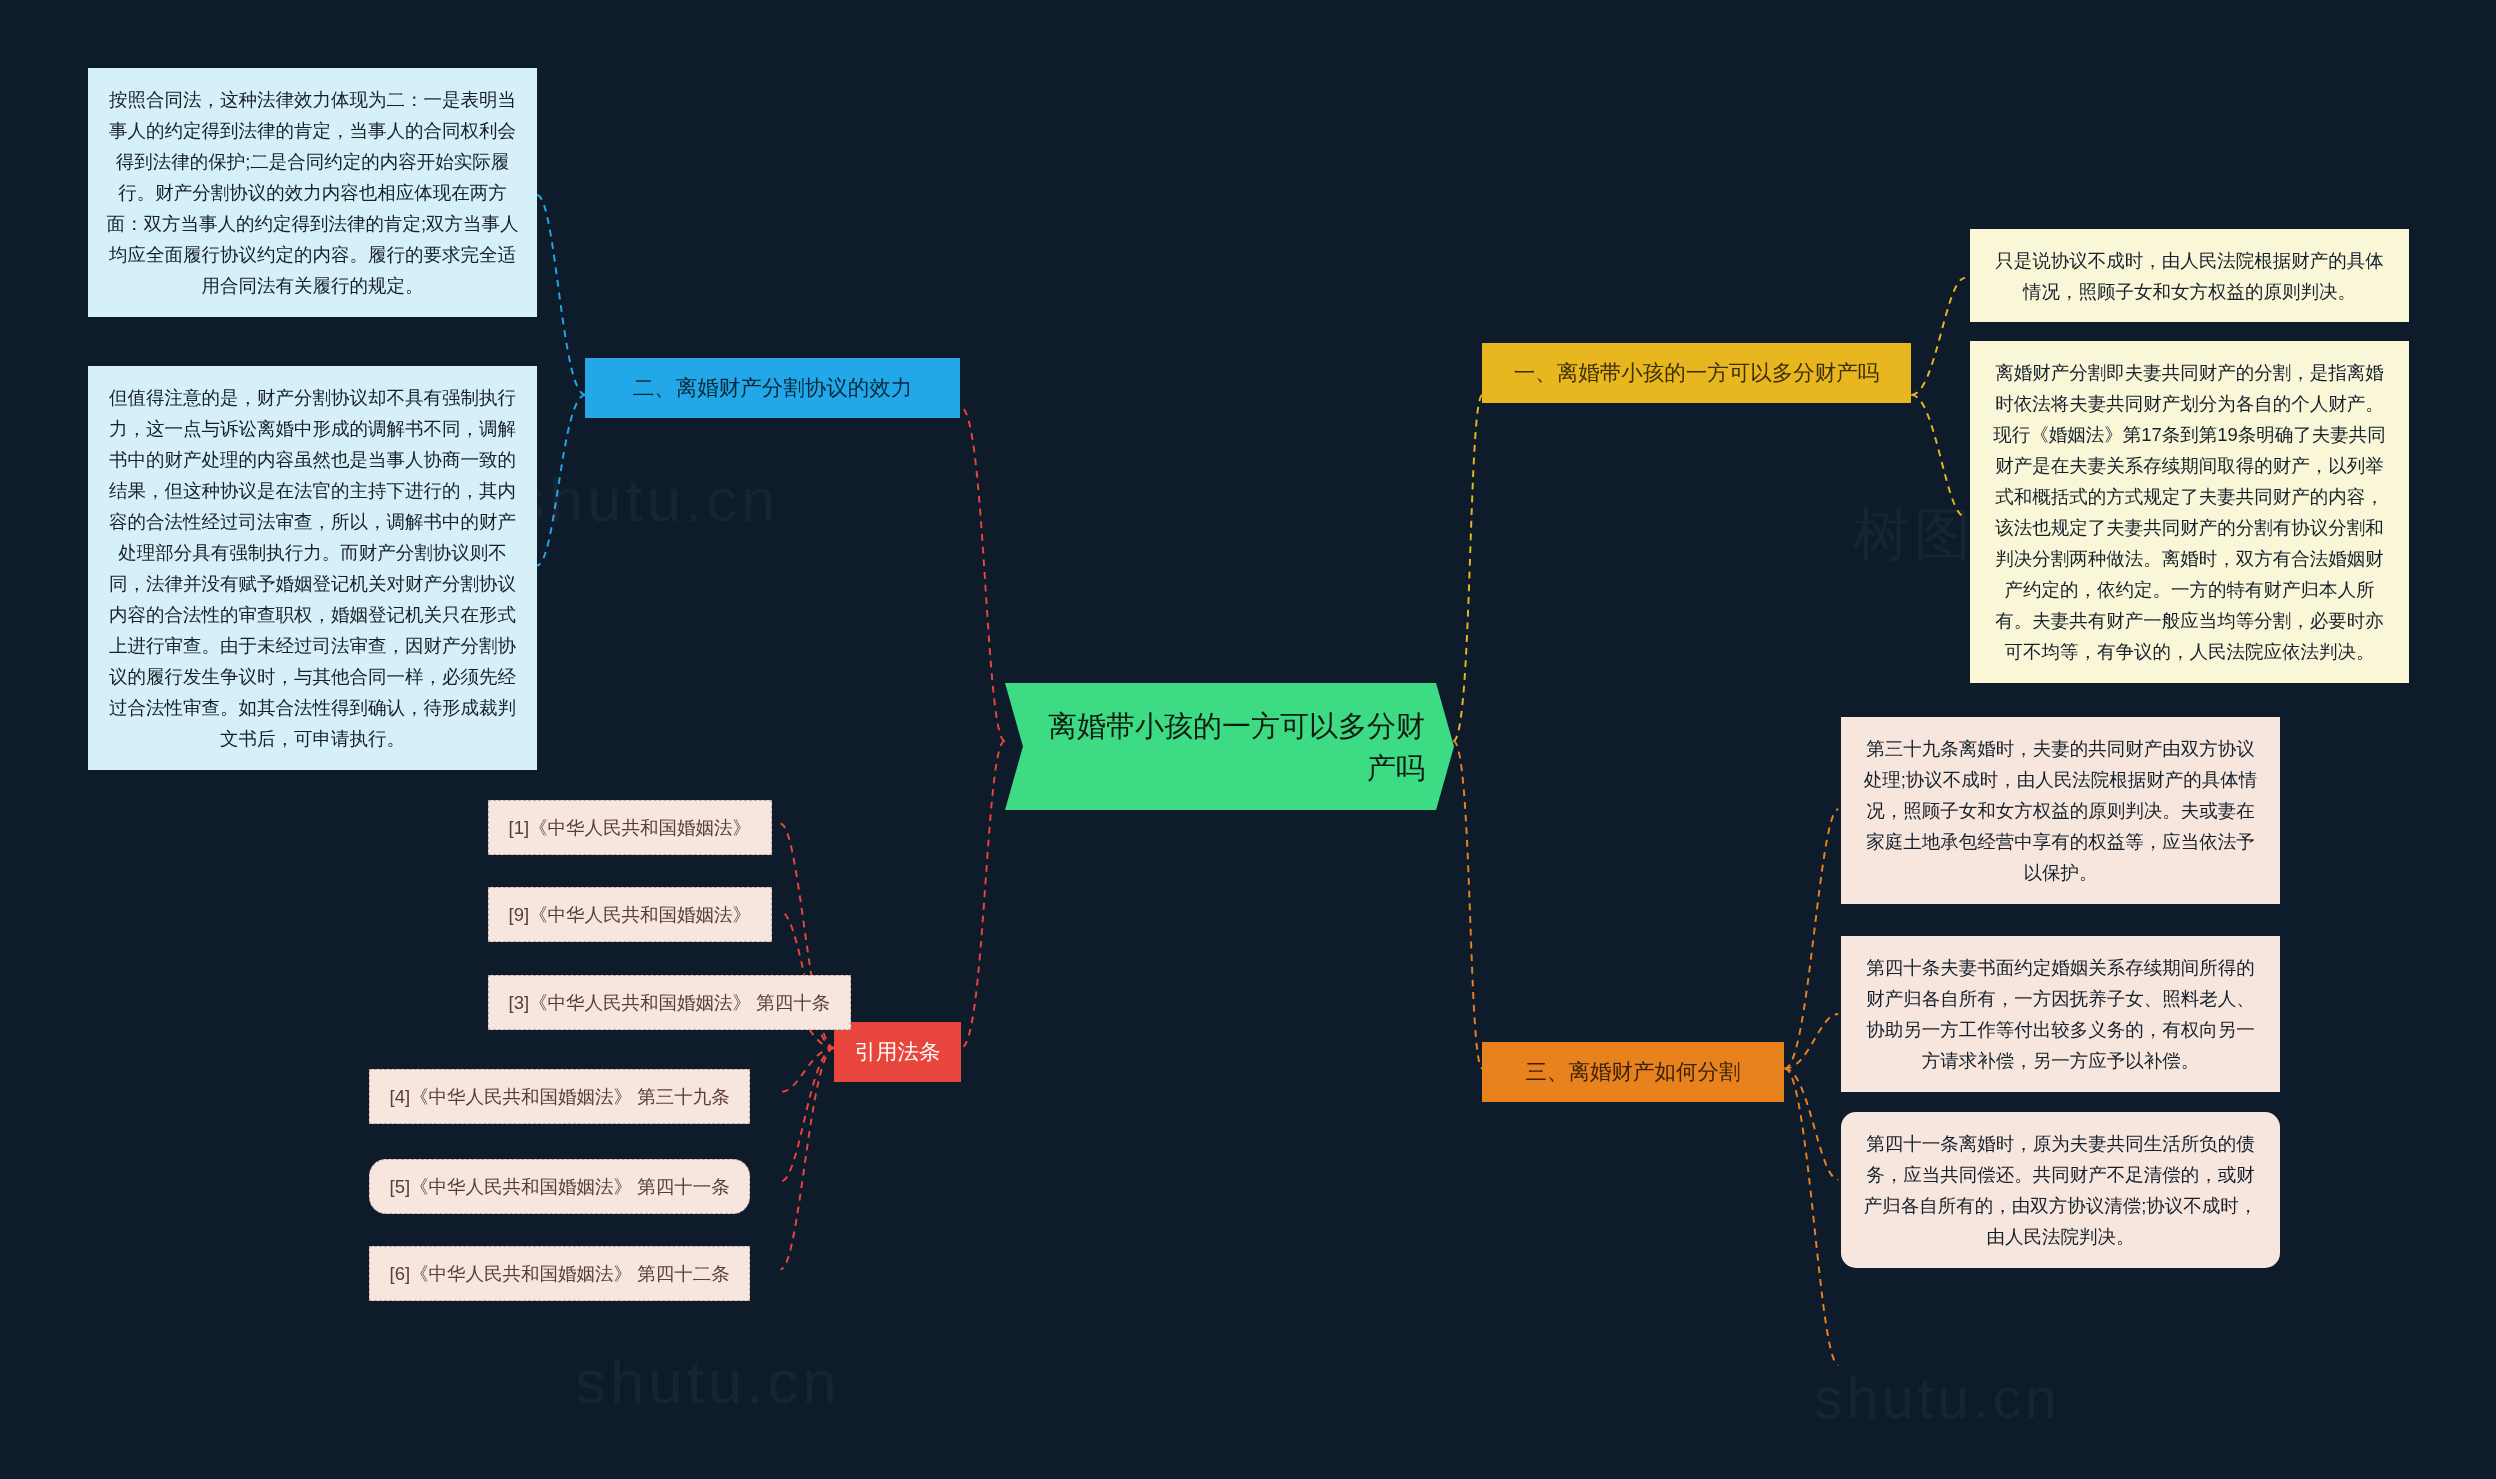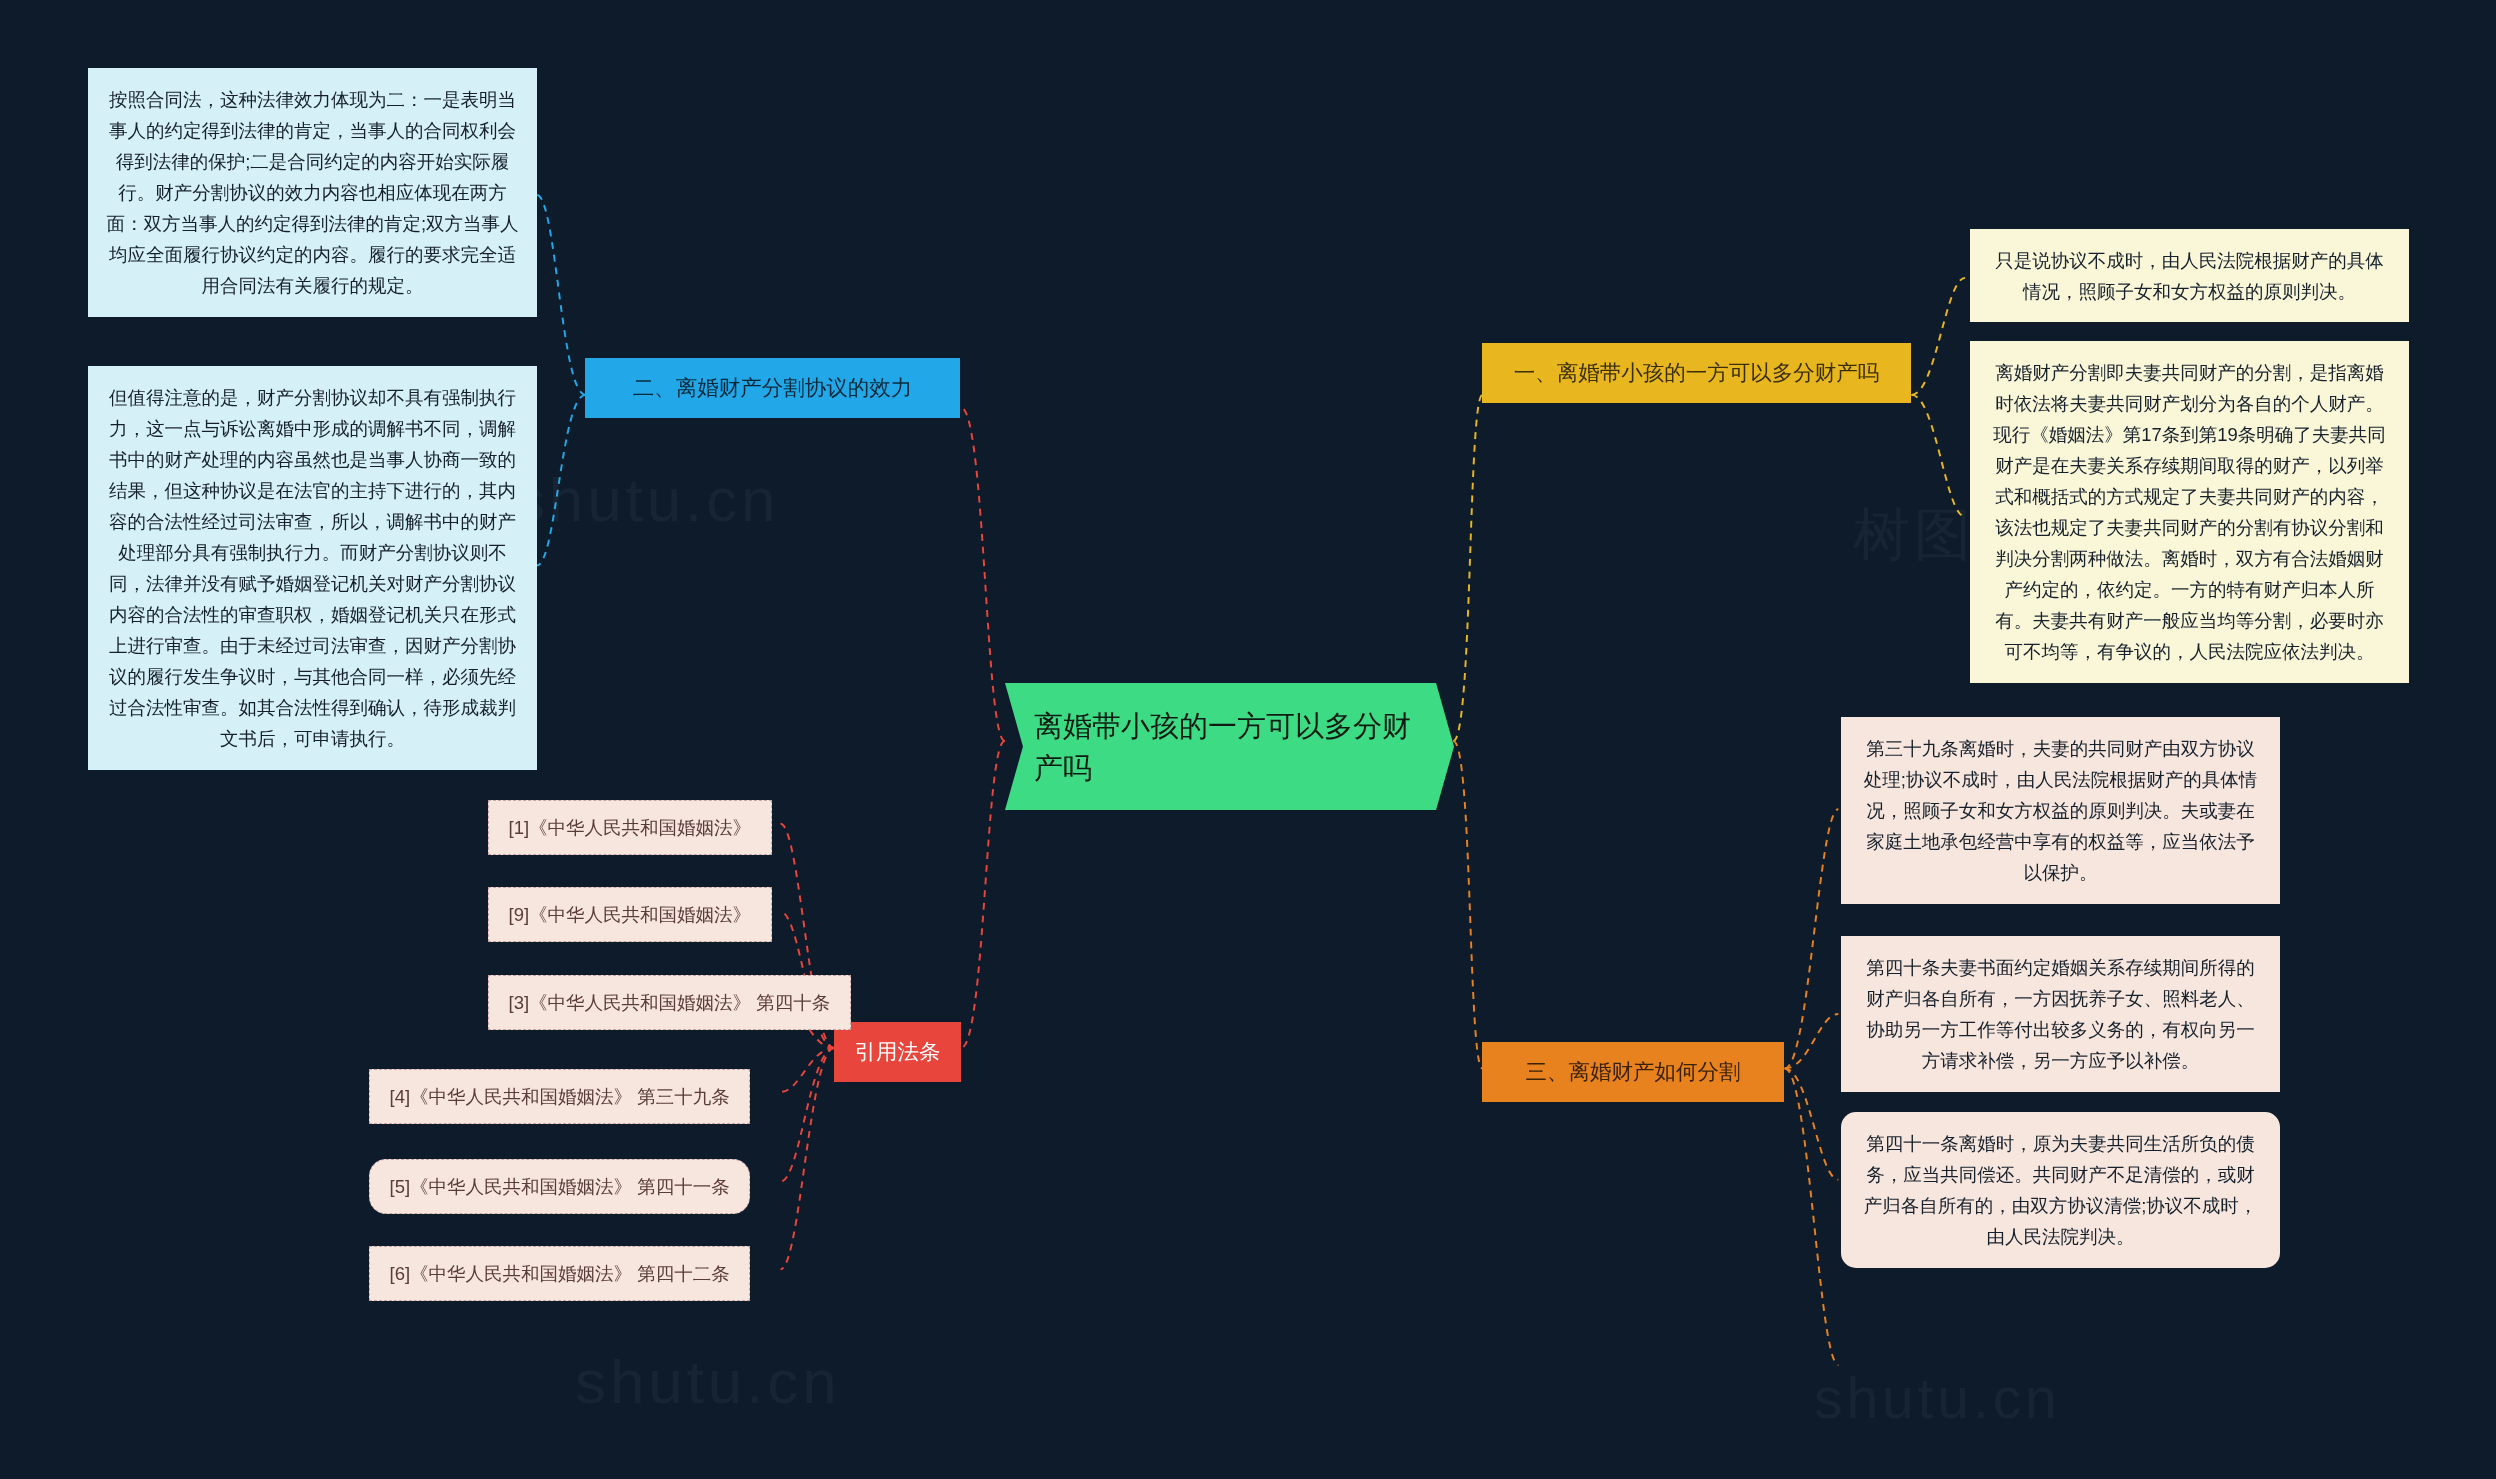--- a/index.html
+++ b/index.html
@@ -21,21 +21,21 @@
     text-align:center;
   }
 
   
   .central {
     background:#3ddc84;
     color:#0e1b12;
     font-size:29px;
     font-weight:normal;
     padding:21.5px 29px;
-    text-align:left;
+    text-align:right;
     width:449px;
     left:1005px; top:683px;
     clip-path: polygon(0 0, 96% 0, 100% 50%, 96% 100%, 0 100%, 4% 50%);
     line-height:1.45;
   }
 
   
   .branch {
     font-size:21.5px;
     padding:13.7px 17.6px;

